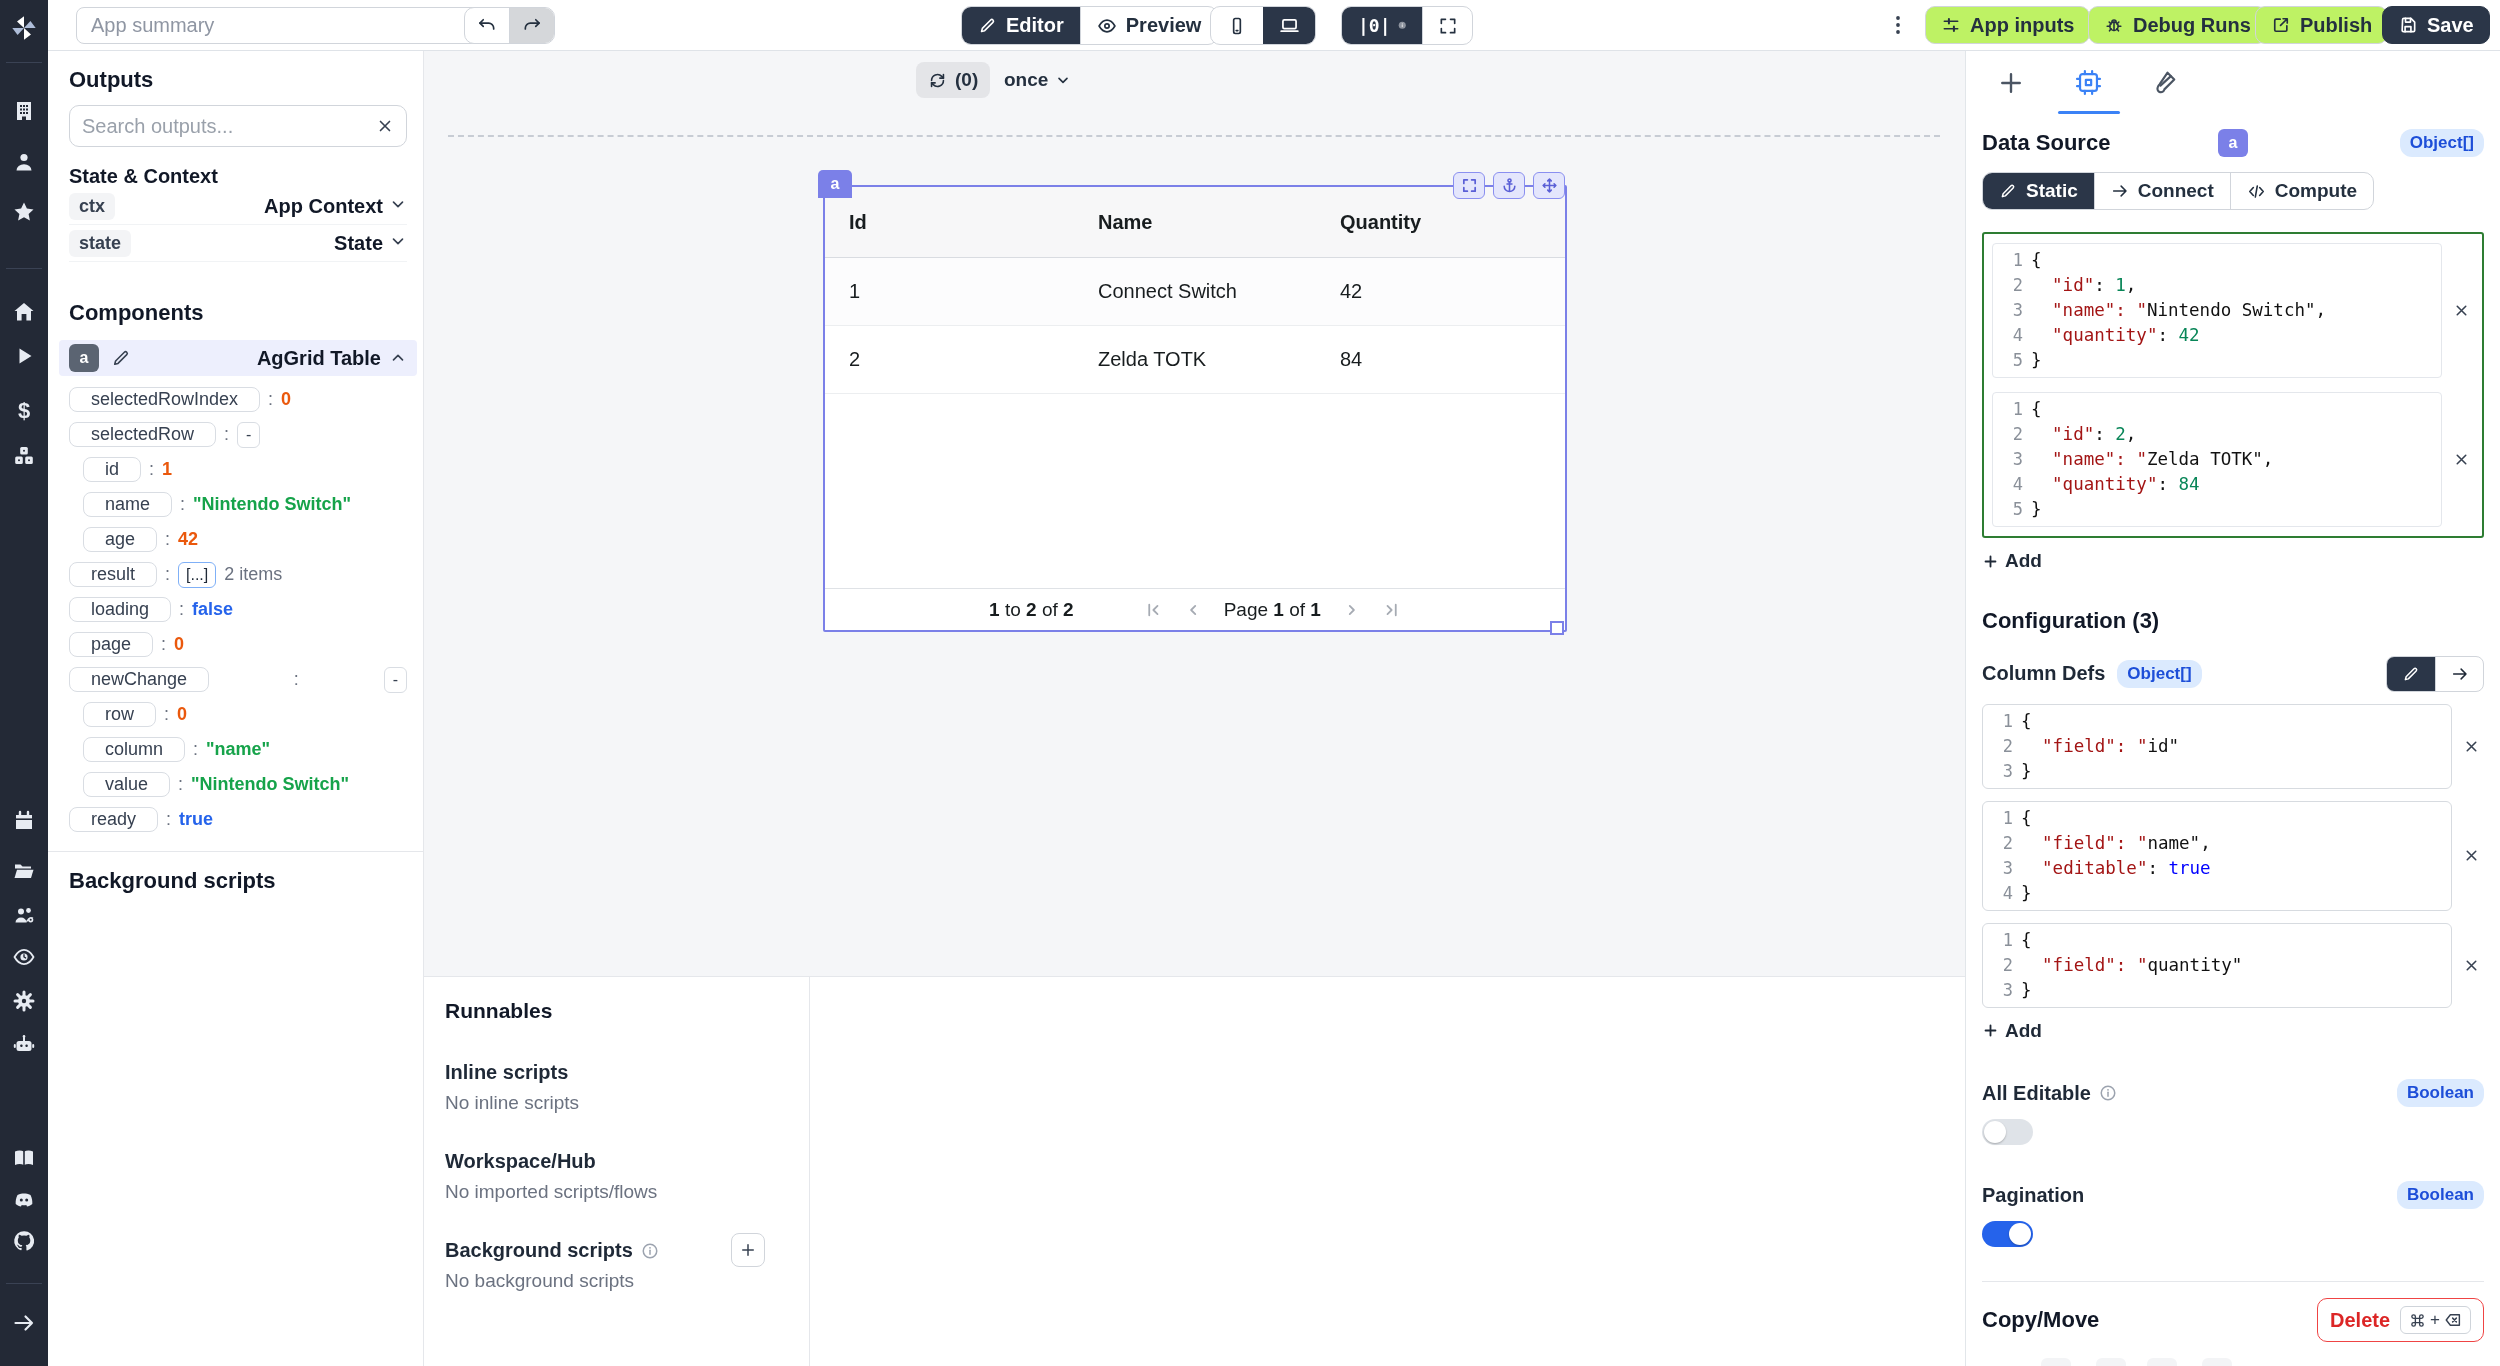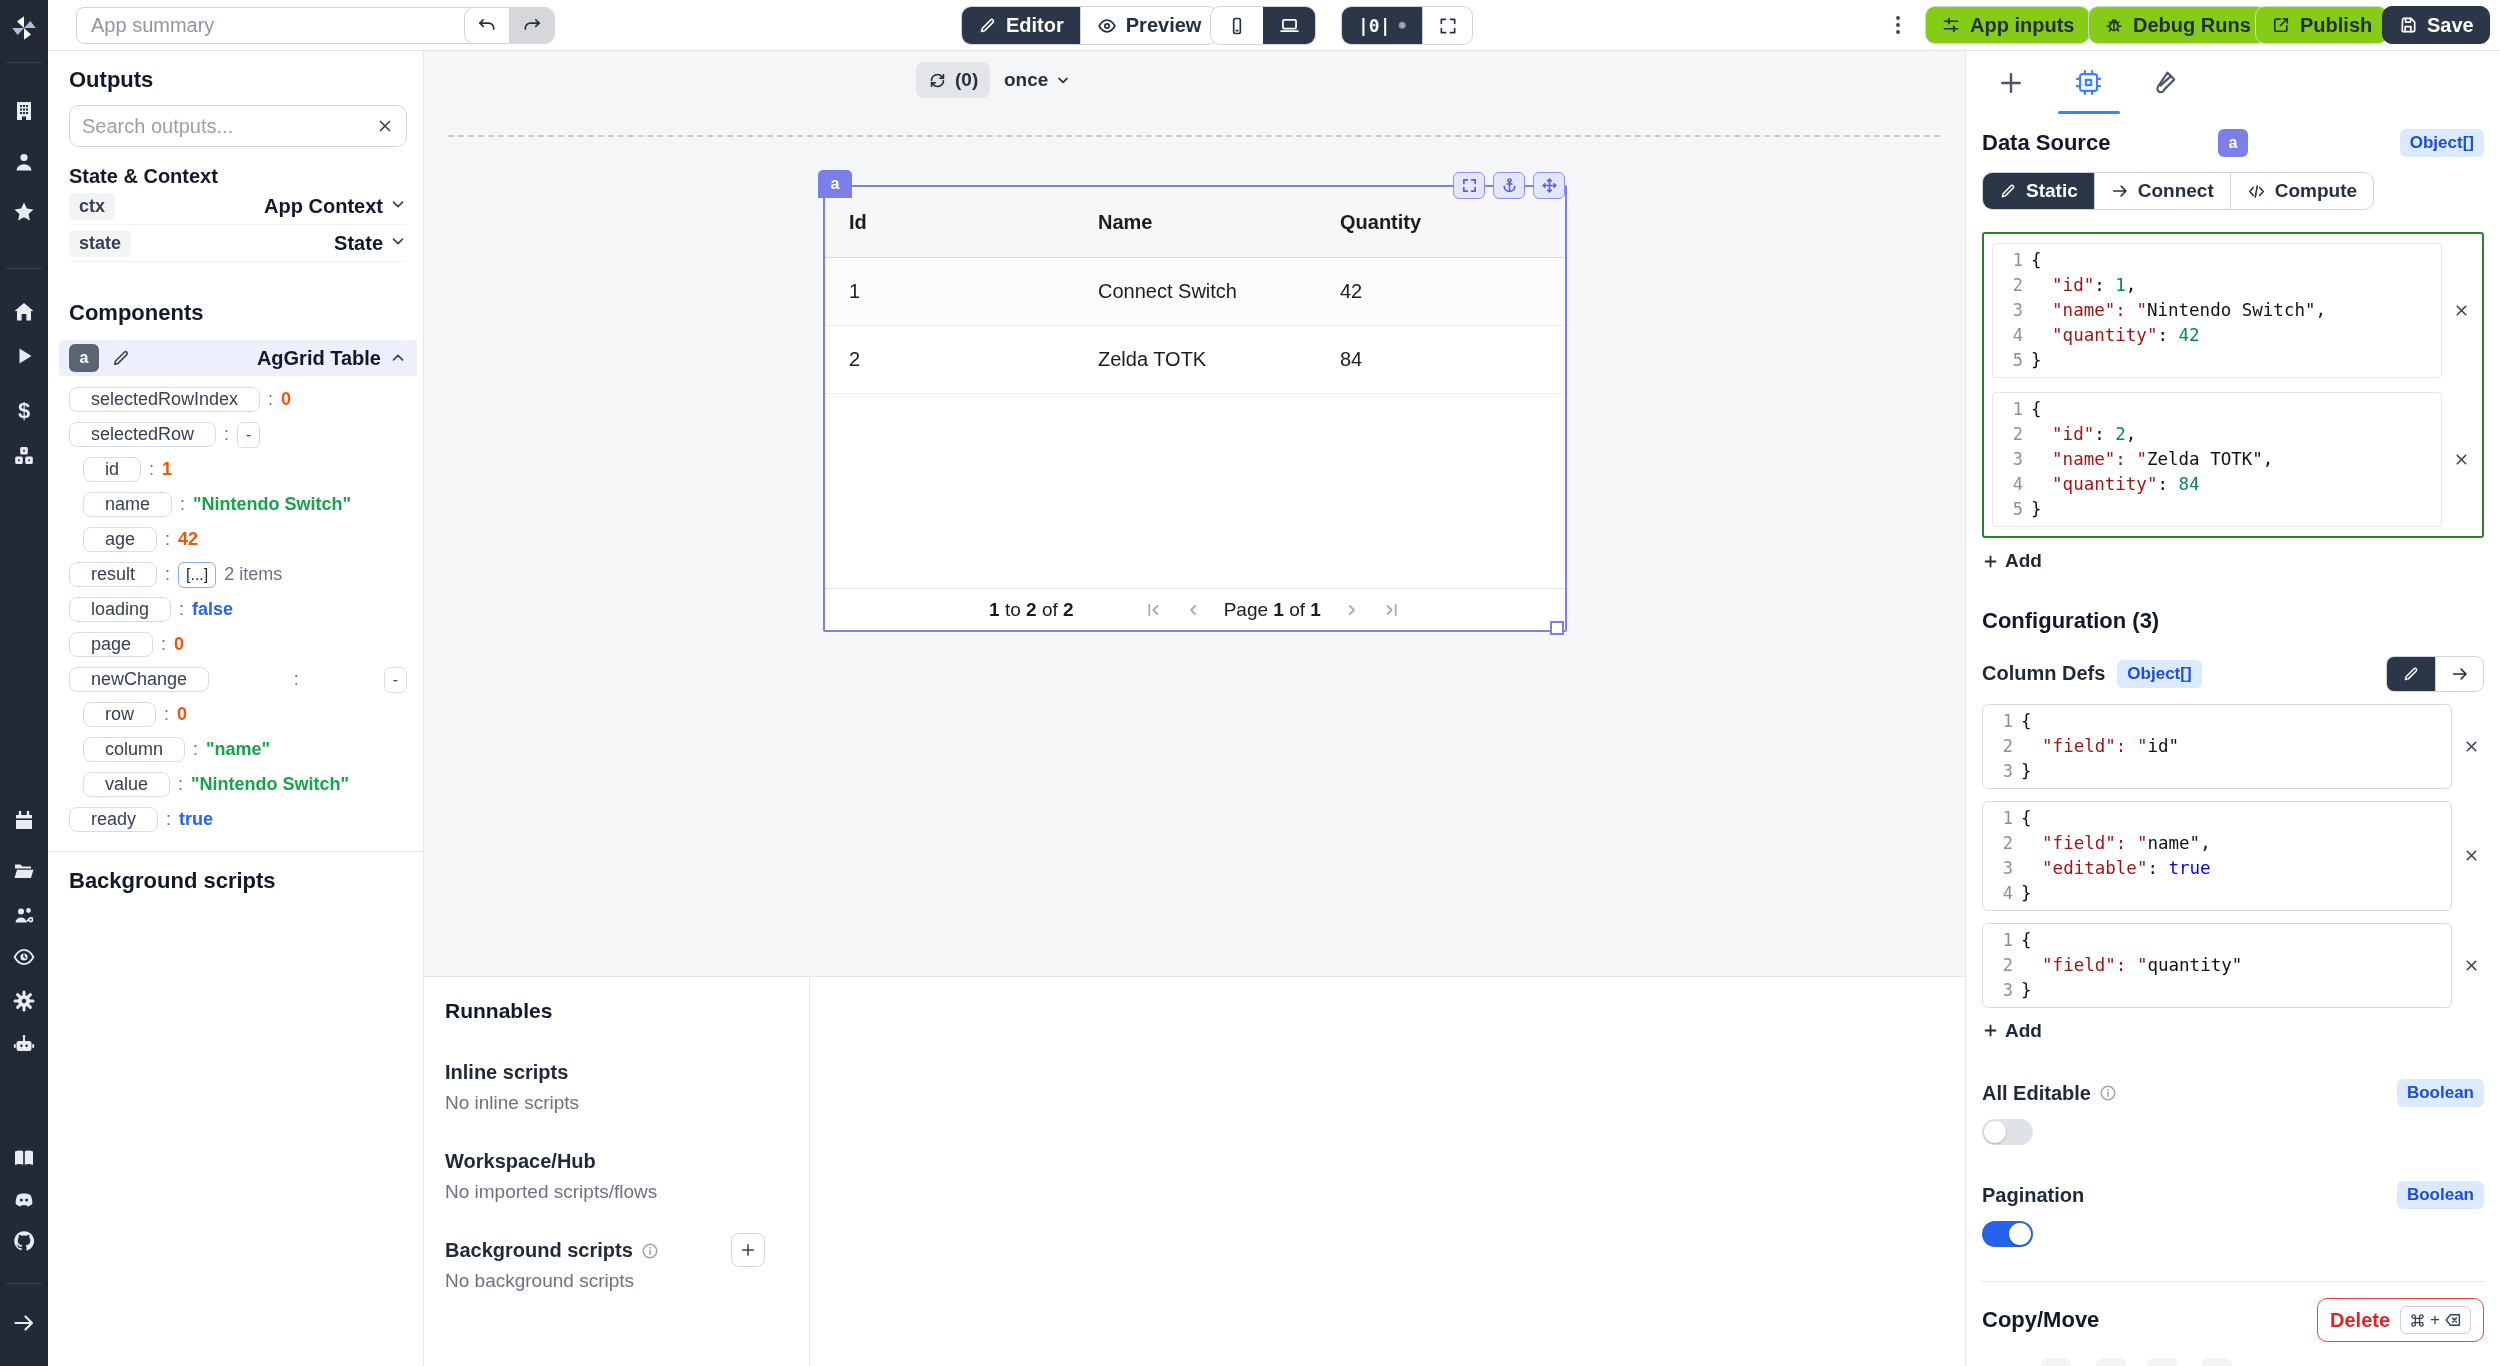--- a/index.html
+++ b/index.html
@@ -15,21 +15,21 @@
   .sb-txt{font-weight:bold;font-size:22px;display:flex;align-items:center;justify-content:center;width:24px;height:24px}
 
   
   #topbar{position:absolute;left:48px;top:0;right:0;height:51px;background:#fff;border-bottom:1px solid #dfe3e8;z-index:20}
   .tb-input{position:absolute;left:28px;top:7px;width:415px;height:37px;border:1px solid #d1d5db;border-radius:8px;padding:0 14px;font-size:20px;font-family:"Liberation Sans",sans-serif;color:#374151;outline:none}
   .tb-input::placeholder{color:#8f96a3}
   .seg{display:inline-flex;align-items:stretch;border:1px solid #d1d5db;border-radius:10px;overflow:hidden;height:39px;background:#fff}
   .seg>div{display:flex;align-items:center;justify-content:center;gap:9px;padding:0 16px;font-size:20px;font-weight:600;color:#24303f;cursor:pointer}
   .seg>div+div{border-left:1px solid #d1d5db}
   .seg .on{background:#2b3648;color:#fff;border-left-color:#2b3648}
-  .btn{display:inline-flex;align-items:center;gap:9px;border:1px solid #d1d5db;border-radius:10px;background:#84cc16;font-weight:600;font-size:20px;color:#24303f;padding:0 15px;height:38px;cursor:pointer;font-family:"Liberation Sans",sans-serif}
+  .btn{display:inline-flex;align-items:center;gap:9px;border:1px solid #d1d5db;border-radius:10px;background:#bef264;font-weight:600;font-size:20px;color:#24303f;padding:0 15px;height:38px;cursor:pointer;font-family:"Liberation Sans",sans-serif}
   .btn-dark{background:#2b3648;color:#fff;border-color:#2b3648}
 
   
   #outputs-panel{position:absolute;left:48px;top:51px;width:376px;bottom:0;background:#fff;border-right:1px solid #e5e7eb;padding:16px 16px 0 21px;overflow:hidden}
   .op-title{font-size:22px;font-weight:bold;color:#111827}
   .op-search{margin-top:12px;display:flex;align-items:center;border:1px solid #d1d5db;border-radius:10px;height:42px;padding:0 12px}
   .op-search input{border:none;outline:none;flex:1;font-size:20px;font-family:"Liberation Sans",sans-serif;color:#374151}
   .op-search input::placeholder{color:#9aa1ab}
   .op-sub{margin-top:18px;font-size:20px;font-weight:bold;color:#111827}
   .ctx-row{display:flex;align-items:center;justify-content:space-between;height:37px;border-bottom:1px solid #f1f3f5;cursor:pointer}
@@ -77,21 +77,21 @@
   .add-sq{position:absolute;right:26px;width:34px;height:34px;border:1px solid #d1d5db;border-radius:8px;display:flex;align-items:center;justify-content:center;color:#374151;cursor:pointer;background:#fff}
 
   
   #right-panel{position:absolute;left:1965px;top:51px;width:535px;bottom:0;background:#fff;border-left:1px solid #e2e6ea;overflow:hidden}
   .rp-tabs{position:relative;height:63px;display:flex;align-items:center;gap:48px;padding-left:30px}
   .rp-tab{width:30px;height:30px;color:#4b5563;cursor:pointer}
   .rp-tab.active{color:#3b82f6}
   .rp-underline{position:absolute;left:92px;bottom:0;width:62px;height:3px;background:#3b82f6;border-radius:2px}
   .rp-body{padding:12px 16px 0 16px;position:relative}
   .rp-h1{font-size:22px;font-weight:bold;color:#111827}
-  .badge-obj{background:#dbeafe;color:#1d4ed8;font-size:17px;font-weight:bold;border-radius:6px;padding:4px 10px}
+  .badge-obj{background:#dbeafe;color:#1d4ed8;font-size:17px;font-weight:bold;border-radius:12px;padding:4px 10px}
   .badge-a{background:#7b80e8;color:#fff;border-radius:6px;width:30px;height:28px;display:flex;align-items:center;justify-content:center;font-size:16px;font-weight:bold}
   .ds-head{display:flex;align-items:center;justify-content:space-between;position:relative;height:34px}
   .ds-tabs{margin-top:12px}
   .green-box{margin-top:22px;border:2px solid #2e7d32;border-radius:3px;padding:9px 8px;background:#fff}
   .ed-row{display:flex;align-items:center;gap:6px}
   .ed-row+.ed-row{margin-top:14px}
   .editor{flex:1;border:1px solid #e4e7ec;border-radius:4px;display:flex;background:#fff;padding:4px 0;overflow:hidden}
   .gutter{width:38px;text-align:right;padding-right:8px;color:#8a9099;font-family:"DejaVu Sans Mono",monospace;font-size:17px;line-height:25px;user-select:none}
   .code{flex:1;font-family:"DejaVu Sans Mono",monospace;font-size:17.5px;line-height:25px;white-space:pre;color:#111}
   .tk-k{color:#a31515}.tk-s{color:#a31515}.tk-n{color:#098658}.tk-b{color:#0000ff}

